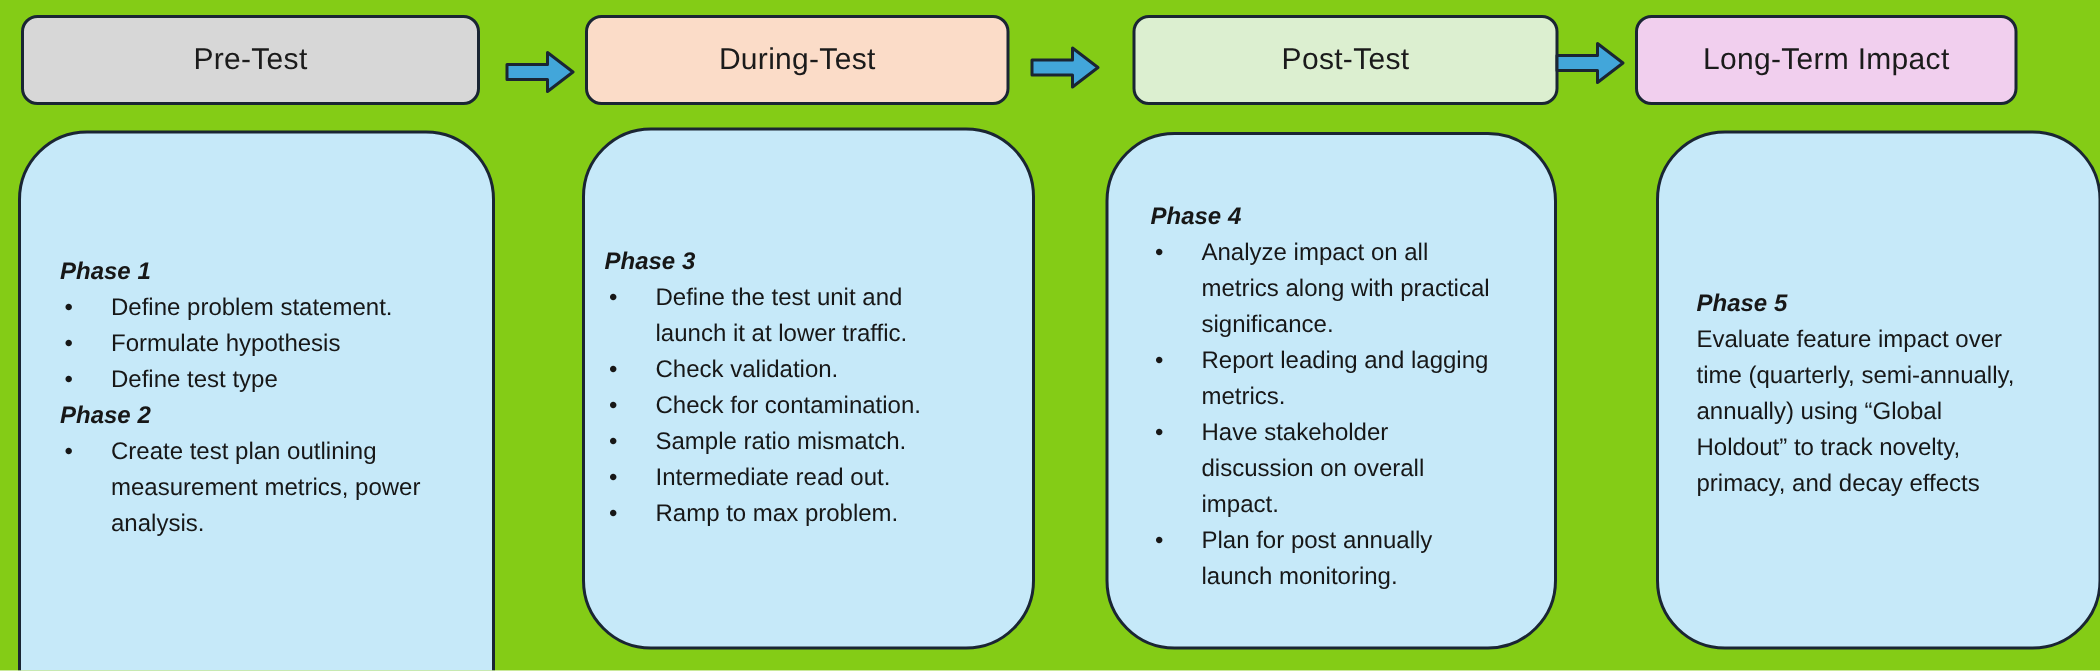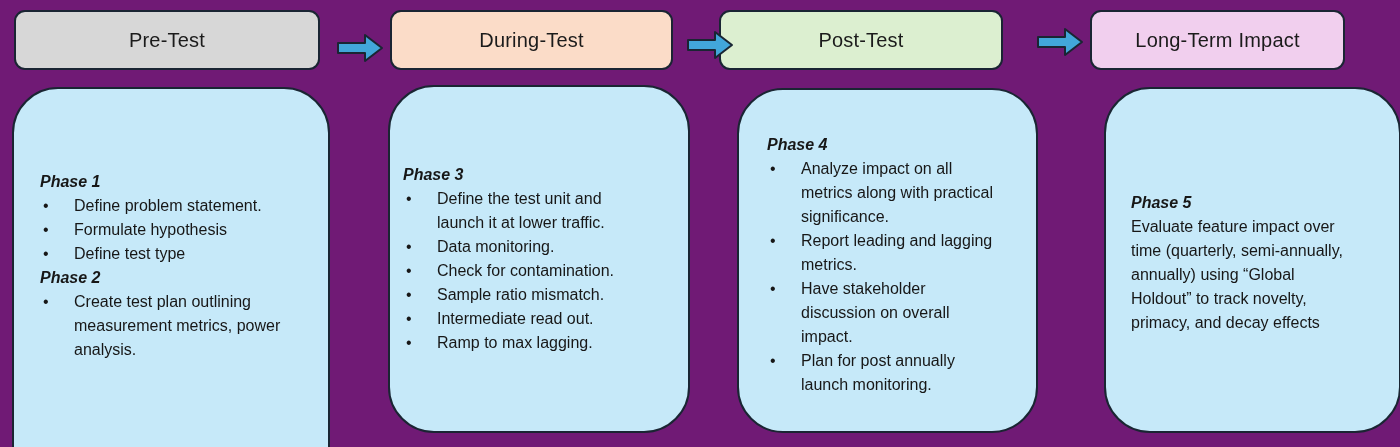--- a/index.html
+++ b/index.html
@@ -4,21 +4,21 @@
 <style>
   html, body {
     margin: 0;
     padding: 0;
     background: #ffffff;
   }
   .canvas {
     position: relative;
     width: 1400px;
     height: 447px;
-    background: #701a75;
+    background: #84cc16;
     font-family: "Liberation Sans", "DejaVu Sans", sans-serif;
     color: #171717;
     overflow: hidden;
   }
 
   
   .stage-header {
     position: absolute;
     top: 10px;
     height: 60px;
@@ -27,21 +27,21 @@
     border-radius: 11px;
     display: flex;
     align-items: center;
     justify-content: center;
     font-size: 20px;
     letter-spacing: 0.2px;
     color: #1b1b1b;
   }
   .h1 { left: 14px;   width: 306px; }
   .h2 { left: 390px;  width: 283px; }
-  .h3 { left: 719px;  width: 284px; }
+  .h3 { left: 755px;  width: 284px; }
   .h4 { left: 1090px; width: 255px; }
 
   
   .arrow {
     position: absolute;
     width: 48px;
     height: 32px;
   }
   .a1 { left: 336px;  top: 32px; }
   .a2 { left: 686px;  top: 29px; }
@@ -142,37 +142,37 @@
   </div>
   <div class="stage-body b2" style="background-color: rgb(198, 233, 249);">
     <div class="content c2">
         <div class="phase-heading">Phase 3</div>
         <div class="bullet-item">
           <span class="dot">•</span>
           <span class="btxt">Define the test unit and launch it at lower traffic.</span>
         </div>
         <div class="bullet-item">
           <span class="dot">•</span>
-          <span class="btxt">Data monitoring.</span>
+          <span class="btxt">Check validation.</span>
         </div>
         <div class="bullet-item">
           <span class="dot">•</span>
           <span class="btxt">Check for contamination.</span>
         </div>
         <div class="bullet-item">
           <span class="dot">•</span>
           <span class="btxt">Sample ratio mismatch.</span>
         </div>
         <div class="bullet-item">
           <span class="dot">•</span>
           <span class="btxt">Intermediate read out.</span>
         </div>
         <div class="bullet-item">
           <span class="dot">•</span>
-          <span class="btxt">Ramp to max lagging.</span>
+          <span class="btxt">Ramp to max problem.</span>
         </div>
       </div>
   </div>
   <div class="stage-body b3" style="background-color: rgb(198, 233, 249);">
     <div class="content c3">
         <div class="phase-heading">Phase 4</div>
         <div class="bullet-item">
           <span class="dot">•</span>
           <span class="btxt">Analyze impact on all metrics along with practical significance.</span>
         </div>

